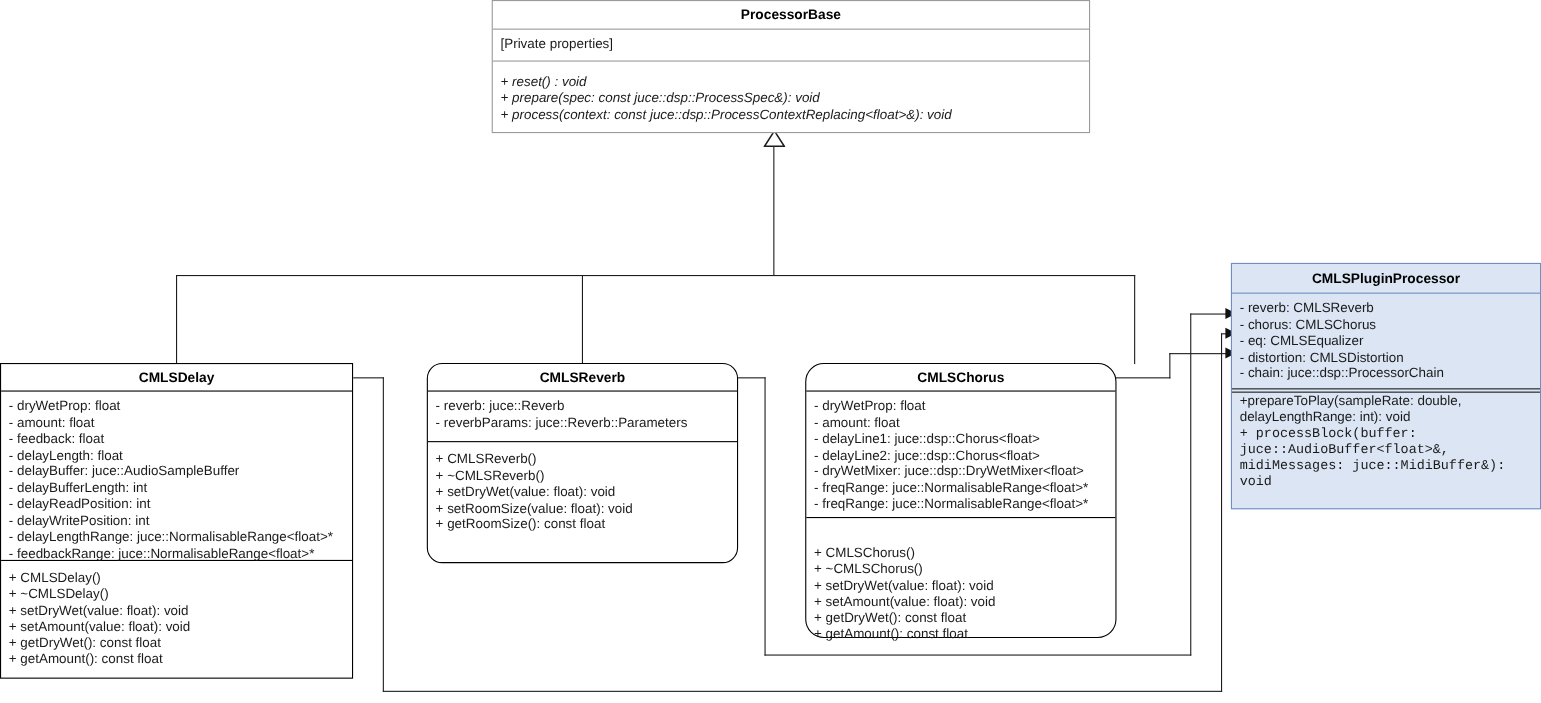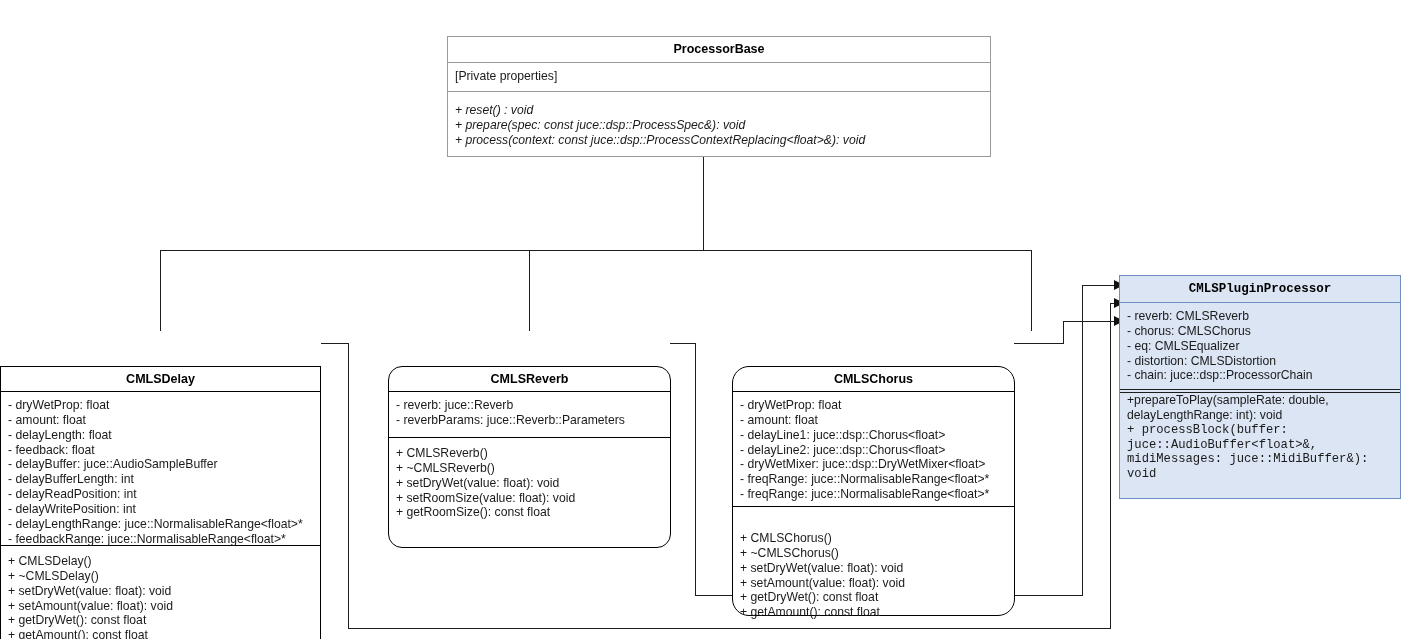--- a/index.html
+++ b/index.html
@@ -17,21 +17,20 @@
     height: 639px;
     background: #ffffff;
     overflow: hidden;
   }
   
   .uml-box {
     position: absolute;
     box-sizing: border-box;
     background: #ffffff;
     border: 1px solid #9a9a9a;
-    margin-top: 36px;
   }
   .uml-box.dark {
     border-color: #000000;
   }
   .uml-box.accent {
     border: 1px solid #6e8fc4;
     background: #dbe5f4;
   }
   .uml-title {
     box-sizing: border-box;
@@ -164,22 +163,22 @@
       <div class="uml-line italic">+ prepare(spec: const juce::dsp::ProcessSpec&amp;): void</div>
       <div class="uml-line italic">+ process(context: const juce::dsp::ProcessContextReplacing&lt;float&gt;&amp;): void</div>
     </div>
   </div>
 
   <div class="uml-box dark" style="left:0px; top:330px; width:321px; height:287px;">
     <div class="uml-title" style="height:25px;">CMLSDelay</div>
     <div class="uml-compartment" style="height:153px;">
       <div class="uml-line">- dryWetProp: float</div>
       <div class="uml-line">- amount: float</div>
+      <div class="uml-line">- feedback: float</div>
       <div class="uml-line">- delayLength: float</div>
-      <div class="uml-line">- feedback: float</div>
       <div class="uml-line">- delayBuffer: juce::AudioSampleBuffer</div>
       <div class="uml-line">- delayBufferLength: int</div>
       <div class="uml-line">- delayReadPosition: int</div>
       <div class="uml-line">- delayWritePosition: int</div>
       <div class="uml-line">- delayLengthRange: juce::NormalisableRange&lt;float&gt;*</div>
       <div class="uml-line">- feedbackRange: juce::NormalisableRange&lt;float&gt;*</div>
     </div>
     <div class="uml-compartment" style="padding-top:8px;">
       <div class="uml-line">+ CMLSDelay()</div>
       <div class="uml-line">+ ~CMLSDelay()</div>
@@ -220,21 +219,21 @@
       <div class="uml-line">+ CMLSChorus()</div>
       <div class="uml-line">+ ~CMLSChorus()</div>
       <div class="uml-line">+ setDryWet(value: float): void</div>
       <div class="uml-line">+ setAmount(value: float): void</div>
       <div class="uml-line">+ getDryWet(): const float</div>
       <div class="uml-line">+ getAmount(): const float</div>
     </div>
   </div>
 
   <div class="uml-box accent" style="left:1119px; top:239px; width:282px; height:224px;">
-    <div class="uml-title" style="height:27px;font-family:Liberation Mono, monospace;">CMLSPluginProcessor</div>
+    <div class="uml-title" style="height:27px;">CMLSPluginProcessor</div>
     <div class="uml-compartment" style="height:81px; padding-top:6px;">
       <div class="uml-line">- reverb: CMLSReverb</div>
       <div class="uml-line">- chorus: CMLSChorus</div>
       <div class="uml-line">- eq: CMLSEqualizer</div>
       <div class="uml-line">- distortion: CMLSDistortion</div>
       <div class="uml-line">- chain: juce::dsp::ProcessorChain</div>
     </div>
     <div class="double-rule" style="top:113px;"></div>
     <div class="uml-compartment" style="padding-top:9px;">
       <div class="uml-line wrap" style="padding-right:6px;">+prepareToPlay(sampleRate: double, delayLengthRange: int): void</div>

